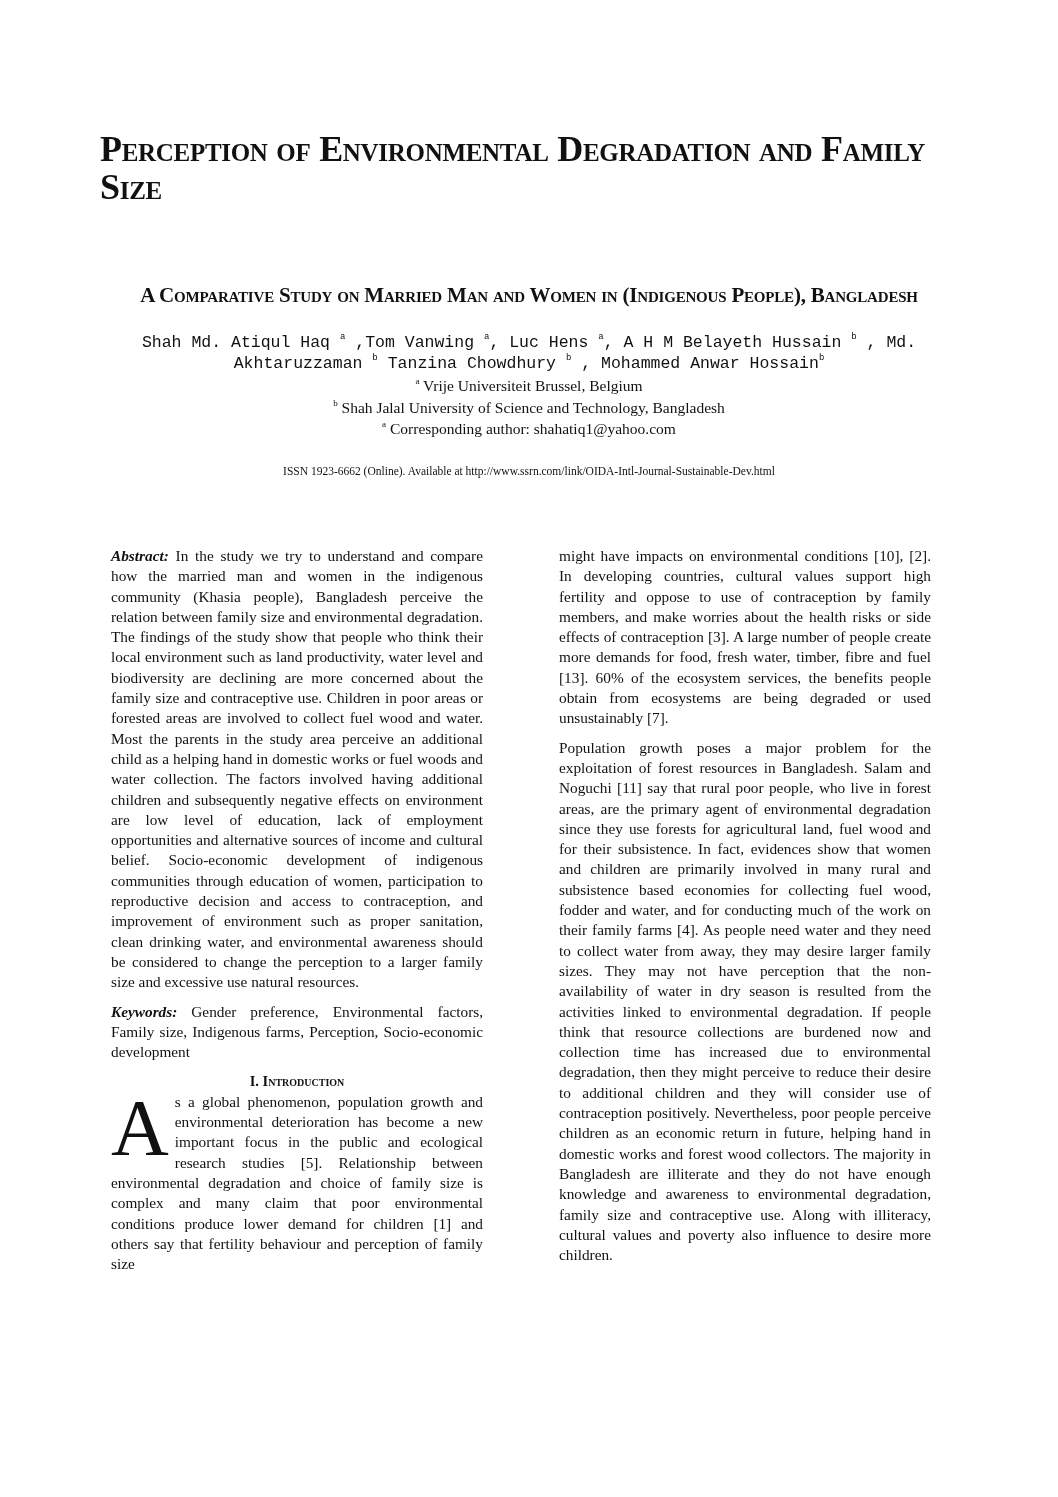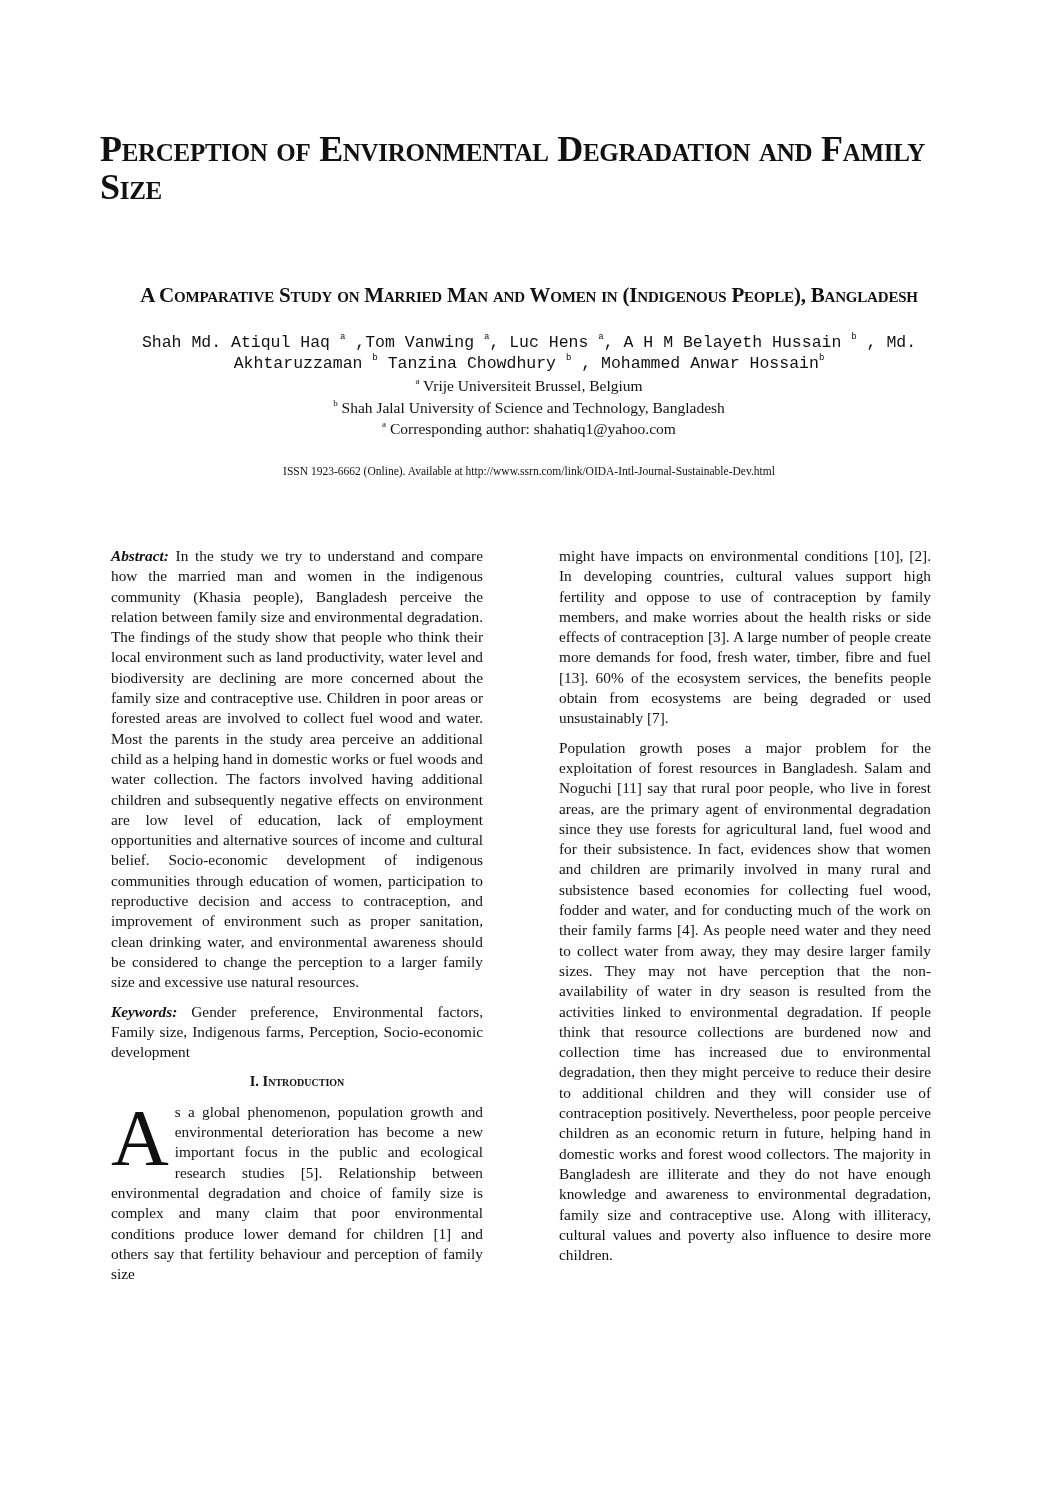--- a/index.html
+++ b/index.html
@@ -9,21 +9,21 @@
     .authors { position: absolute; left: 120px; width: 818px; top: 332px; text-align: center; font-size: 16.5px; line-height: 21px; font-family: Liberation Mono, monospace; }
     .authors sup { font-size: 9px; vertical-align: 8px; line-height: 0; }
     .aff { position: absolute; left: 120px; width: 818px; text-align: center; font-size: 15.5px; line-height: 20px; }
     .aff sup { font-size: 9px; vertical-align: 7px; line-height: 0; }
     .copyright { position: absolute; left: 150px; width: 758px; top: 462px; text-align: center; font-size: 11.5px; line-height: 18px; }
     .col { position: absolute; top: 546px; width: 372px; font-size: 15.3px; line-height: 20.3px; text-align: justify; }
     .col-left { left: 111px; }
     .col-right { left: 559px; }
     .col p { margin: 0 0 9px 0; }
     .bi { font-weight: bold; font-style: italic; }
-    .sec-head { text-align: center; font-weight: bold; font-size: 14.5px; font-variant: small-caps; margin: 6px 0 10px 0; }
+    .sec-head { text-align: center; font-weight: bold; font-size: 14.5px; font-variant: small-caps; margin: 6px 0 0 0; }
     .dropcap { float: left; font-size: 80px; line-height: 64px; height: 64px; margin: 4px 6px 0 0; font-weight: normal; }
   </style>
 </head>
 <body>
 
 <div class="title">Perception of Environmental Degradation and Family Size</div>
 <div class="subtitle">A Comparative Study on Married Man and Women in (Indigenous People), Bangladesh</div>
 
 <div class="authors">
   <span><span>Shah Md. Atiqul Haq</span> <sup>a</sup><span> ,</span></span><span><span>Tom Vanwing</span> <sup>a</sup><span>, </span></span><span><span>Luc Hens</span> <sup>a</sup><span>,  </span></span><span><span>A H M Belayeth Hussain</span> <sup>b</sup><span> , </span></span><span><span>Md. Akhtaruzzaman</span> <sup>b</sup><span> </span></span><span><span>Tanzina Chowdhury</span> <sup>b</sup><span> , </span></span><span><span>Mohammed Anwar Hossain</span><sup>b</sup></span>

